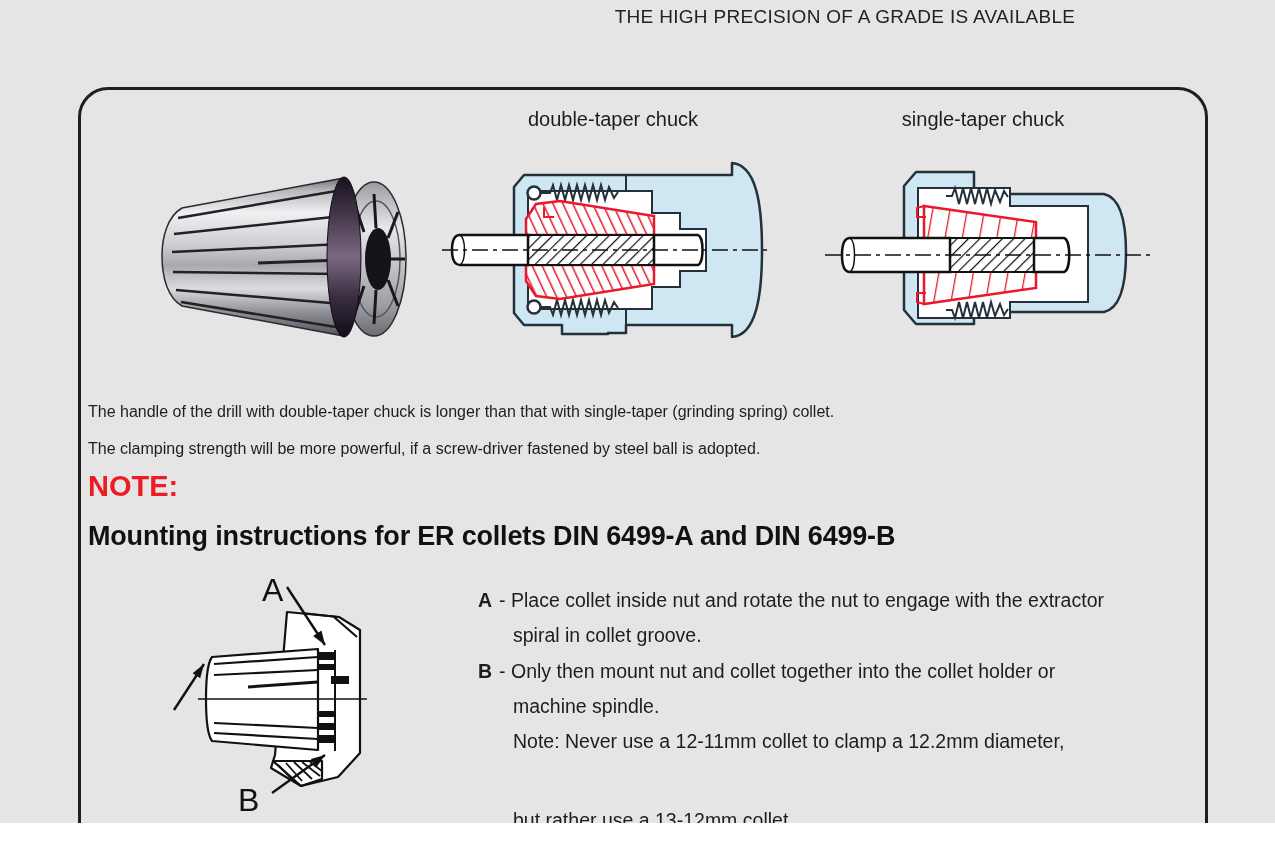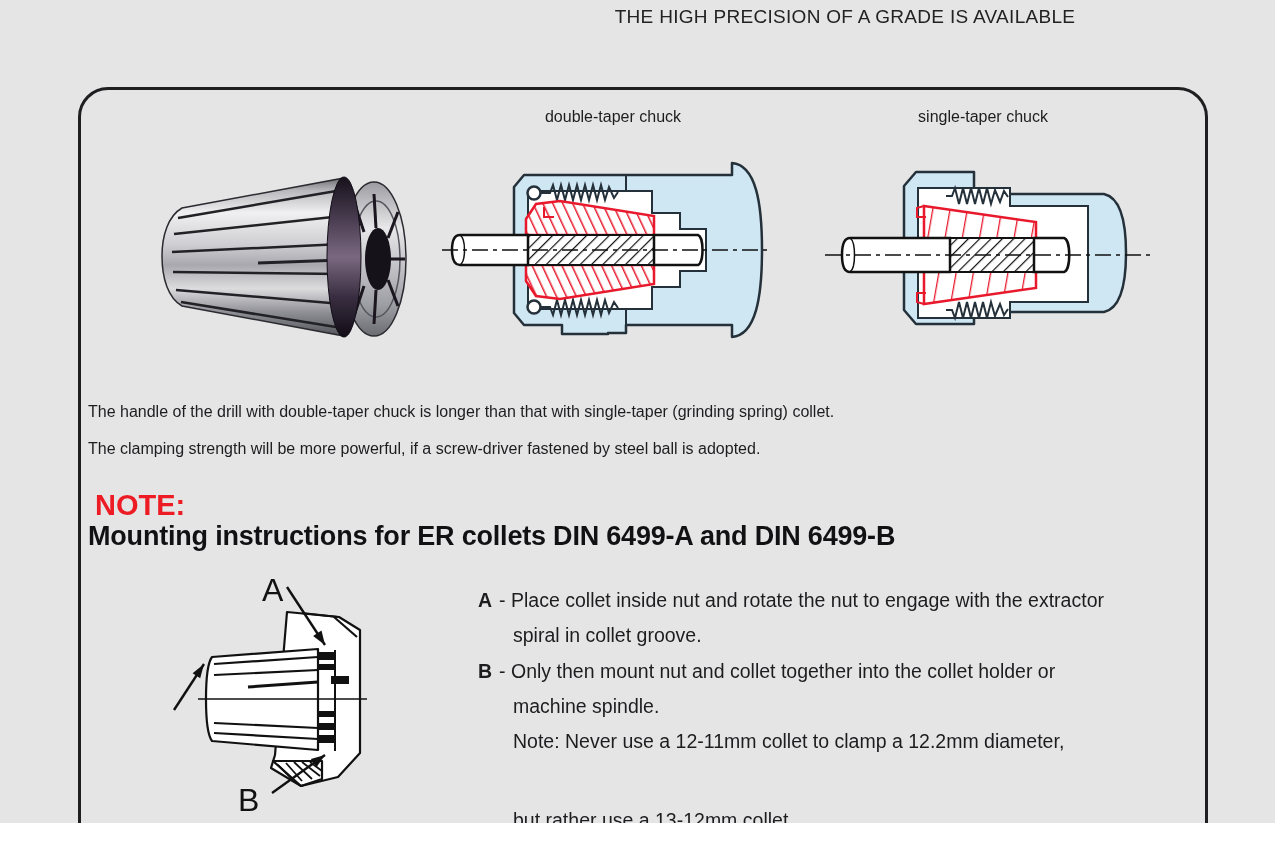--- a/index.html
+++ b/index.html
@@ -1,27 +1,27 @@
 <!DOCTYPE html>
 <html><head>
 <meta charset="utf-8">
 <style>
   html,body{margin:0;padding:0;background:#fff;}
   #page{position:relative;width:1275px;height:823px;background:#e5e5e5;overflow:hidden;
         font-family:"Liberation Sans", sans-serif;color:#1b1b1d;}
   .abs{position:absolute;}
   .doc-title{top:6px;left:545px;width:600px;text-align:center;font-size:19px;letter-spacing:.3px;color:#222;}
-  .chuck-label{top:108px;font-size:16px;color:#1d1d1f;text-align:center;width:300px;}
+  .chuck-label{top:108px;font-size:20px;color:#1d1d1f;text-align:center;width:300px;}
   #lbl-double{left:463px;}
   #lbl-single{left:833px;}
   .panel{top:87px;left:78px;width:1124px;height:763px;border:3px solid #1f1f22;border-radius:30px;}
   .h1{left:88px;top:354px;font-size:34px;font-weight:bold;color:#111114;letter-spacing:-.2px;}
   .body-line{left:88px;font-size:16px;color:#1d1d20;}
   #bl1{top:403px;} #bl2{top:440px;}
-  .note-label{left:88px;top:489px;font-size:29px;font-weight:bold;margin-left:7px;}
+  .note-label{left:88px;top:470px;font-size:29px;font-weight:bold;}
   .h2{left:88px;top:521px;font-size:27px;font-weight:bold;color:#111114;letter-spacing:-.2px;}
   .instr{font-size:19.5px;color:#1d1d20;white-space:nowrap;}
   .instr b{margin-right:7px;}
   .i-a1{left:478px;top:589px;} .i-a2{left:513px;top:624px;}
   .i-b1{left:478px;top:660px;} .i-b2{left:513px;top:695px;}
   .i-n1{left:513px;top:730px;} .i-n2{left:513px;top:765px;margin-top:44px;}
   .footer-strip{top:852px;height:9px;}
   svg text{font-family:"Liberation Sans",sans-serif;}
 </style>
 </head>

